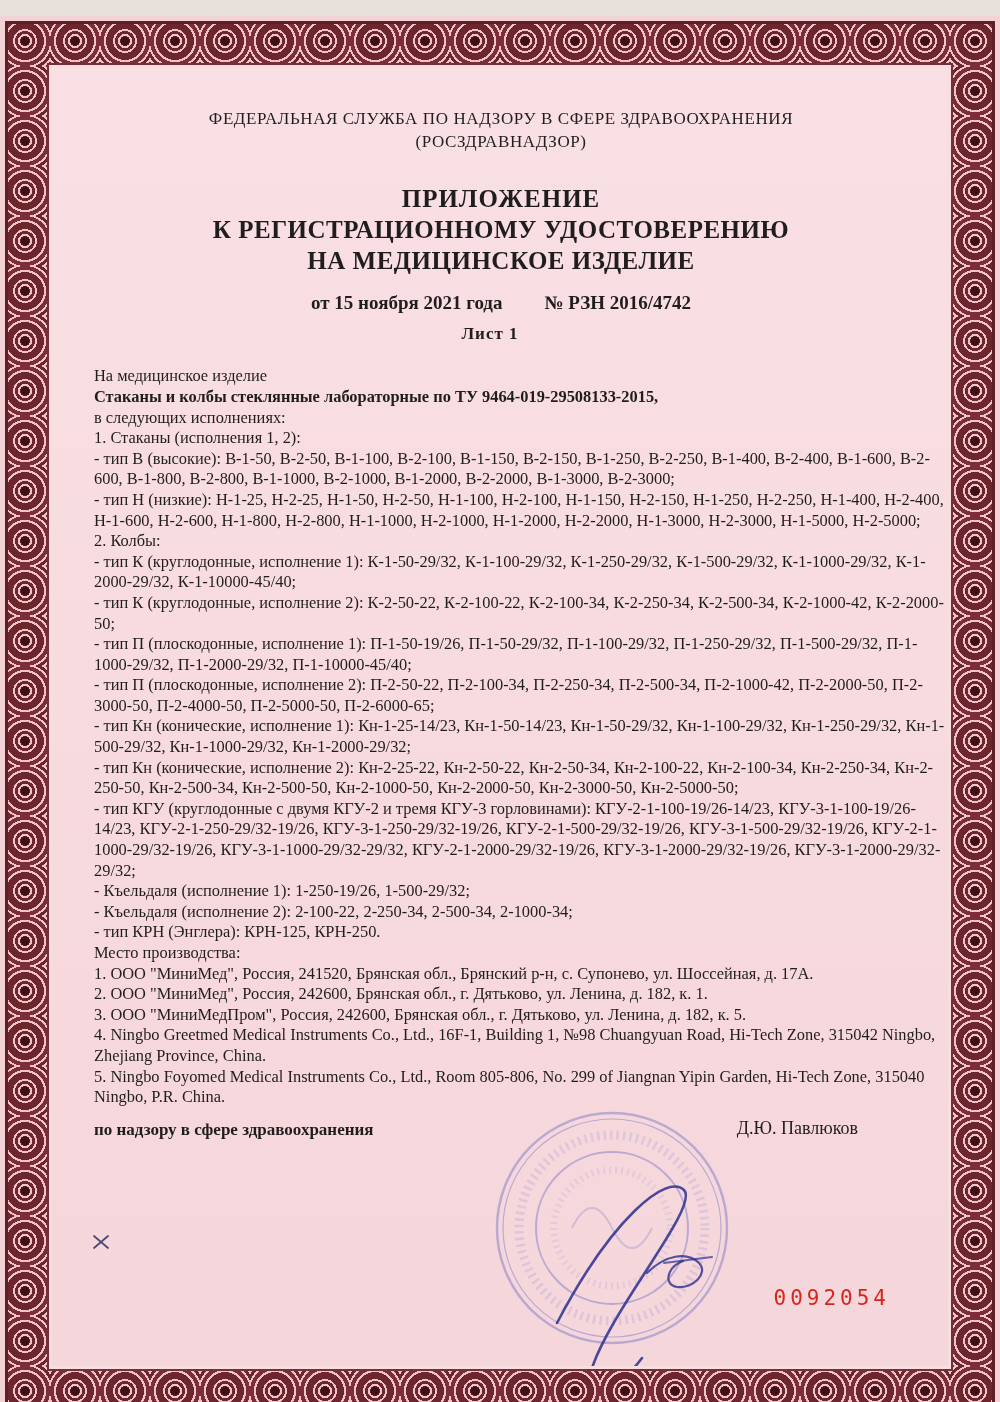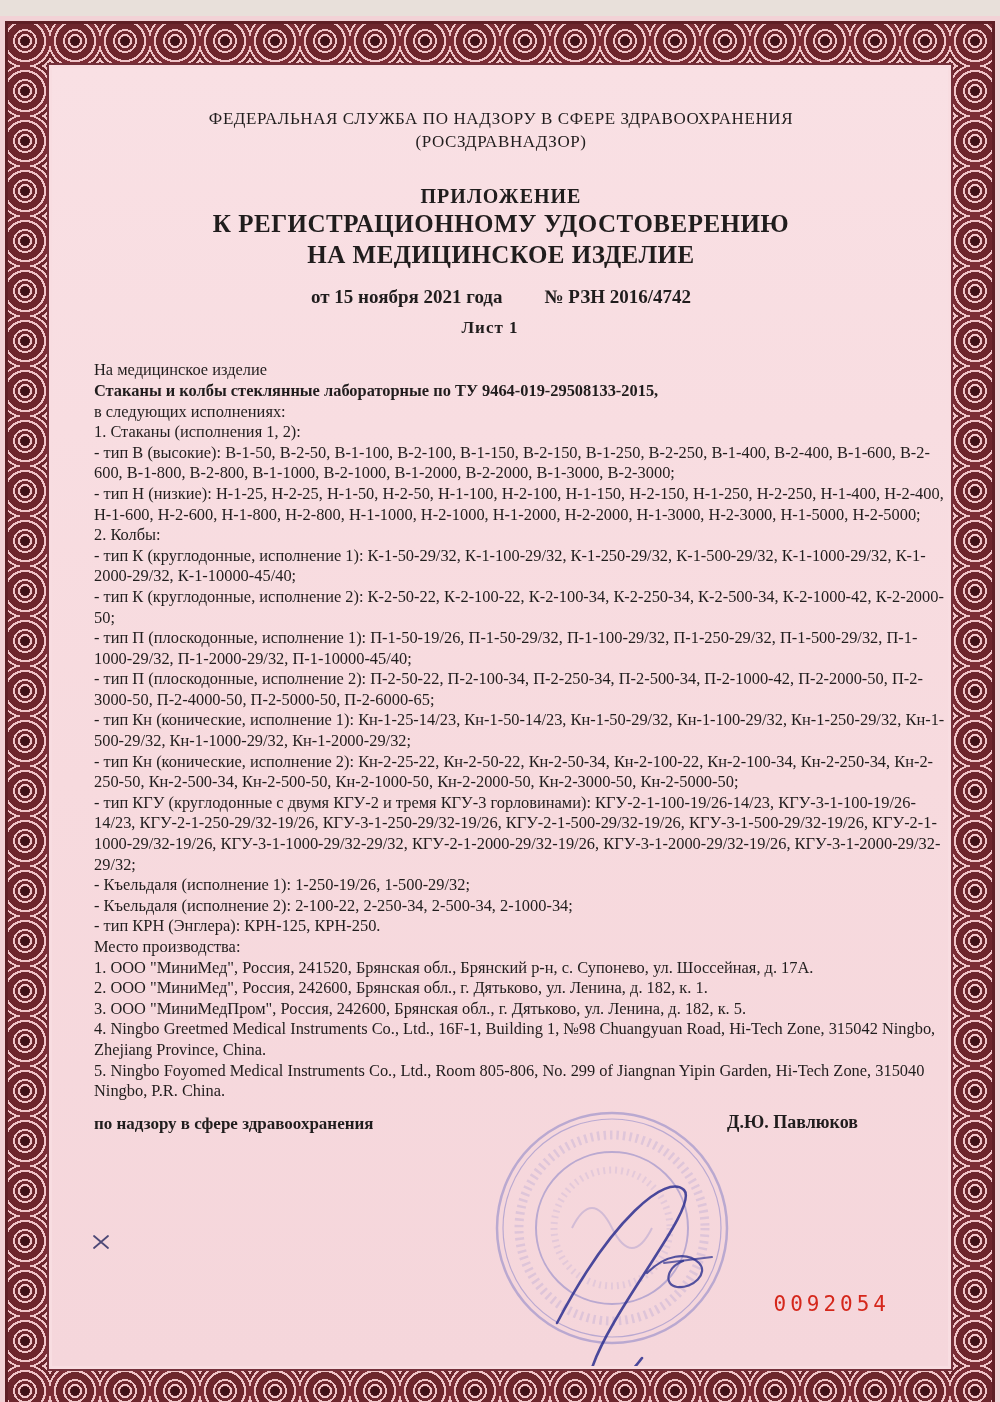--- a/index.html
+++ b/index.html
@@ -24,35 +24,35 @@
   }
   .inner{
     position:absolute; inset:52px;
     background:linear-gradient(180deg,#f9e0e4 0%, #f7dade 55%, #f5d6db 100%);
     box-shadow: 0 0 0 3px #f8dde1, 0 0 0 5px #74303a;
     padding:40px 40px 0 42px;
     box-sizing:border-box;
   }
   .agency{ text-align:center; font-size:17px; letter-spacing:.6px; line-height:1.35; }
   .title{ text-align:center; font-weight:bold; margin-top:30px; }
-  .title .t1{ font-size:20px; letter-spacing:1px; line-height:1.2;}
+  .title .t1{ font-size:25px; letter-spacing:1px; line-height:1.2;}
   .title .t2,.title .t3{ font-size:25px; letter-spacing:.5px; line-height:1.25;}
   .dateline{ display:flex; justify-content:center; gap:42px; margin-top:16px; font-weight:bold; font-size:19px;}
   .sheet{ text-align:center; padding-right:22px; margin-top:10px; font-size:17px; font-weight:600; letter-spacing:1px;}
   .bodytext{ margin-top:22px; font-size:16.4px; line-height:20.6px; width:852px;}
   .bodytext p{ margin:0; }
   .b{ font-weight:bold; }
   .sign-row{
     display:flex; justify-content:space-between; align-items:flex-end;
     margin-top:10px; padding-right:50px; font-size:17px; line-height:21px;
   }
   .sign-left{ font-weight:bold; }
-  .sign-name{ font-weight:bold; font-size:18px; padding-bottom:1px; }
+  .sign-name{ font-weight:normal; font-size:18px; padding-bottom:1px; }
   .serial{
-    position:absolute; right:58px; bottom:50px;
+    position:absolute; right:58px; bottom:56px;
     font-family:"DejaVu Sans Mono","Liberation Mono",monospace;
     font-size:21px; letter-spacing:4px; color:#d5271b;
   }
   .stamp-layer{ position:absolute; left:0; top:0; width:896px; height:1298px; pointer-events:none; }
 </style>
 </head>
 <body>
 
 <div class="page">
   <div class="inner">

